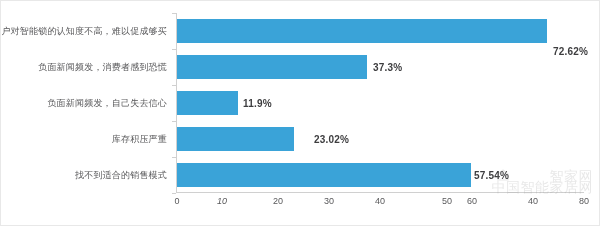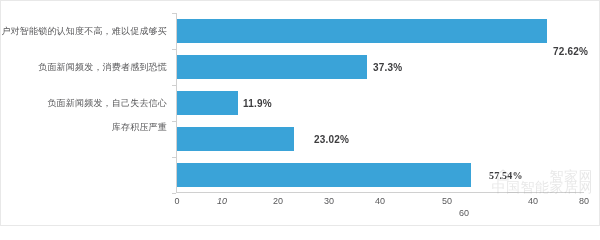--- a/index.html
+++ b/index.html
@@ -146,21 +146,22 @@
 </style>
 </head>
 <body>
 
 <div id="chart-root">
 
   <div class="cat-labels">
     <div class="cat-label" style="top:18px;">用户对智能锁的认知度不高，难以促成够买</div>
     <div class="cat-label" style="top:90px;">负面新闻频发，自己失去信心</div>
     <div class="cat-label" style="top:54px;">负面新闻频发，消费者感到恐慌</div>
-    <div class="cat-label" style="top:114px;">库存积压严重</div>
+    <div class="cat-label" style="top:126px;">库存积压严重</div>
+    <div class="cat-label" style="top:162px;">找不到适合的销售模式</div>
   </div>
 
   <div class="plot">
     <div class="axis-y"></div>
     <div class="axis-x"></div>
 
     <div class="tick-y" style="top:0px;"></div>
     <div class="tick-y" style="top:36px;"></div>
     <div class="tick-y" style="top:72px;"></div>
     <div class="tick-y" style="top:108px;"></div>
@@ -182,32 +183,32 @@
       <div class="bar-value" style="left:66px;">11.9%</div>
     </div>
 
     <div class="bar-row" style="top:114px;">
       <div class="bar" style="width:117.4px;"></div>
       <div class="bar-value" style="left:137px;">23.02%</div>
     </div>
 
     <div class="bar-row" style="top:150px;">
       <div class="bar" style="width:293.5px;"></div>
-      <div class="bar-value" style="left:312px;font-family:Liberation Serif, serif;">57.54%</div>
+      <div class="bar-value" style="left:297px;">57.54%</div>
     </div>
   </div>
 
   <div class="xticks">
     <div class="xtick" style="left:1px;">0</div>
     <div class="xtick" style="left:46px;font-style:italic;">10</div>
     <div class="xtick" style="left:102px;">20</div>
     <div class="xtick" style="left:153px;">30</div>
     <div class="xtick" style="left:204px;">40</div>
     <div class="xtick" style="left:255px;padding-left:32px;">50</div>
-    <div class="xtick" style="left:288px;margin-top:12px;">60</div>
+    <div class="xtick" style="left:296px;">60</div>
     <div class="xtick" style="left:357px;">40</div>
     <div class="xtick" style="left:408px;">80</div>
   </div>
 
   <div class="watermark">
     <svg class="wm-mark" viewBox="0 0 12 12" aria-hidden="true">
       <path d="M6 1 L11 5 L11 11 L1 11 L1 5 Z" fill="none" stroke="#8f8f8f" stroke-width="1.2"></path>
     </svg>
     <div class="wm-line">智家网</div>
     <div class="wm-line">中国智能家居网</div>

